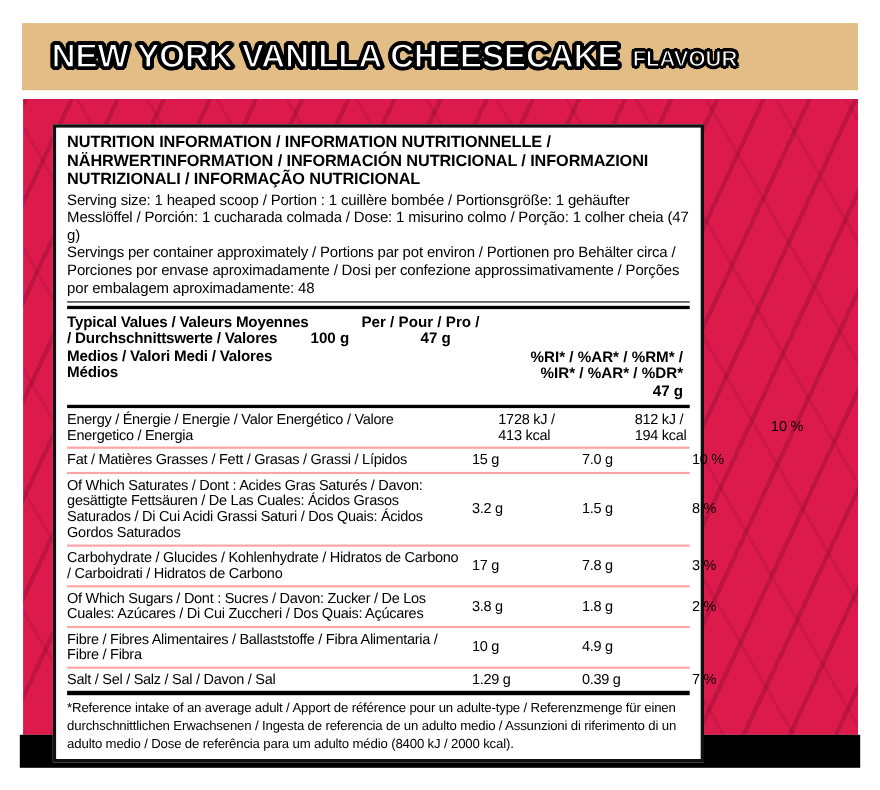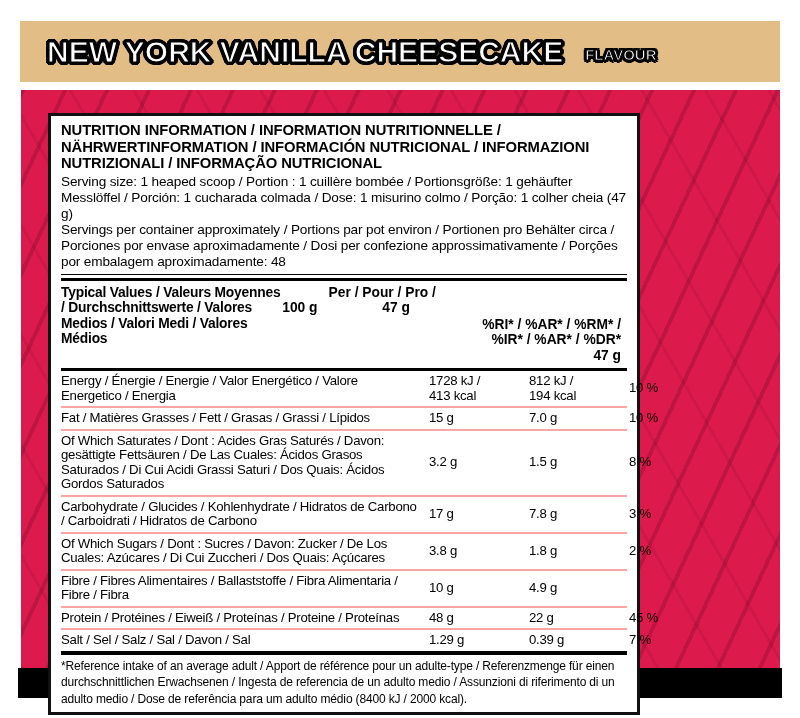--- a/index.html
+++ b/index.html
@@ -1,29 +1,29 @@
 <!DOCTYPE html>
 <html><head>
 <meta charset="utf-8">
 <style>
   html,body{margin:0;padding:0;background:#ffffff;}
   .stage{position:relative;width:800px;height:718px;background:#ffffff;overflow:hidden;
          font-family:"Liberation Sans", sans-serif;color:#000;}
 
   
   .flavour-band{position:absolute;left:20px;top:21px;width:760px;height:61px;
-    background:#e2bd85;display:flex;align-items:baseline;padding-left:27px;box-sizing:border-box;gap:10px;}
+    background:#e2bd85;display:flex;align-items:baseline;padding-left:27px;box-sizing:border-box;}
   .flavour-title{font-weight:bold;font-size:30px;letter-spacing:0px;color:#fff;
     align-self:center;
     -webkit-text-stroke:1.2px #000;
     text-shadow:3px 0 0 #000,-3px 0 0 #000,0 3px 0 #000,0 -3px 0 #000,
       2px 2px 0 #000,-2px 2px 0 #000,2px -2px 0 #000,-2px -2px 0 #000,
       3px 1px 0 #000,-3px 1px 0 #000,3px -1px 0 #000,-3px -1px 0 #000,
       1px 3px 0 #000,-1px 3px 0 #000,1px -3px 0 #000,-1px -3px 0 #000;}
-  .flavour-sub{font-weight:bold;font-size:15px;color:#fff;margin-left:12px;align-self:center;
+  .flavour-sub{font-weight:bold;font-size:20px;color:#fff;margin-left:12px;align-self:center;
     transform:translateY(3px);
     -webkit-text-stroke:1px #000;
     text-shadow:2.5px 0 0 #000,-2.5px 0 0 #000,0 2.5px 0 #000,0 -2.5px 0 #000,
       2px 2px 0 #000,-2px 2px 0 #000,2px -2px 0 #000,-2px -2px 0 #000;}
 
   
   .red-area{position:absolute;left:21px;top:90px;width:759px;height:578px;background:#dc1a4c;}
   .red-area::before{content:"";position:absolute;inset:0;
     background:
       repeating-linear-gradient(115deg, rgba(80,0,25,0.22) 0 4px, transparent 4px 38px),
@@ -45,21 +45,21 @@
   .th-label{width:368px;letter-spacing:-0.2px;}
   .th-per{width:200px;text-align:center;}
   .th-per-vals{display:flex;text-align:left;}
   .th-per-vals span{width:100px;display:inline-block;}
   .th-ri{flex:1;display:flex;flex-direction:column;align-items:flex-end;padding-right:6px;margin-top:32px;}
   .th-ri div{white-space:nowrap;width:max-content;}
 
   
   .row{display:grid;grid-template-columns:368px 100px 100px 1fr;align-items:center;
     padding:3px 0;border-top:2px solid #fca5a5;font-size:13.2px;line-height:14.5px;letter-spacing:-0.25px;}
-  .row.first{border-top:none;}
+  .row.first{border-top:none;gap:24px;}
   .row .lbl{padding-right:10px;}
   .row .val{white-space:pre-line;}
   .row .pct{text-align:right;padding-right:6px;white-space:nowrap;}
 
   .footnote{font-size:12px;line-height:16.5px;letter-spacing:-0.15px;margin:3px 0 0 0;}
 </style>
 </head>
 <body>
 
 <div class="stage">
@@ -135,26 +135,20 @@
       <div class="pct">2 %</div>
     </div>
 
     <div class="row">
       <div class="lbl">Fibre / Fibres Alimentaires / Ballaststoffe / Fibra Alimentaria / Fibre / Fibra</div>
       <div class="val">10 g</div>
       <div class="val">4.9 g</div>
       <div class="pct"></div>
     </div>
 
-    <div class="row">
-      <div class="lbl">Protein / Protéines / Eiweiß / Proteínas / Proteine / Proteínas</div>
-      <div class="val">48 g</div>
-      <div class="val">22 g</div>
-      <div class="pct">45 %</div>
-    </div>
 
     <div class="row">
       <div class="lbl">Salt / Sel / Salz / Sal / Davon / Sal</div>
       <div class="val">1.29 g</div>
       <div class="val">0.39 g</div>
       <div class="pct">7 %</div>
     </div>
 
     <div class="rule-bottom"></div>
 

